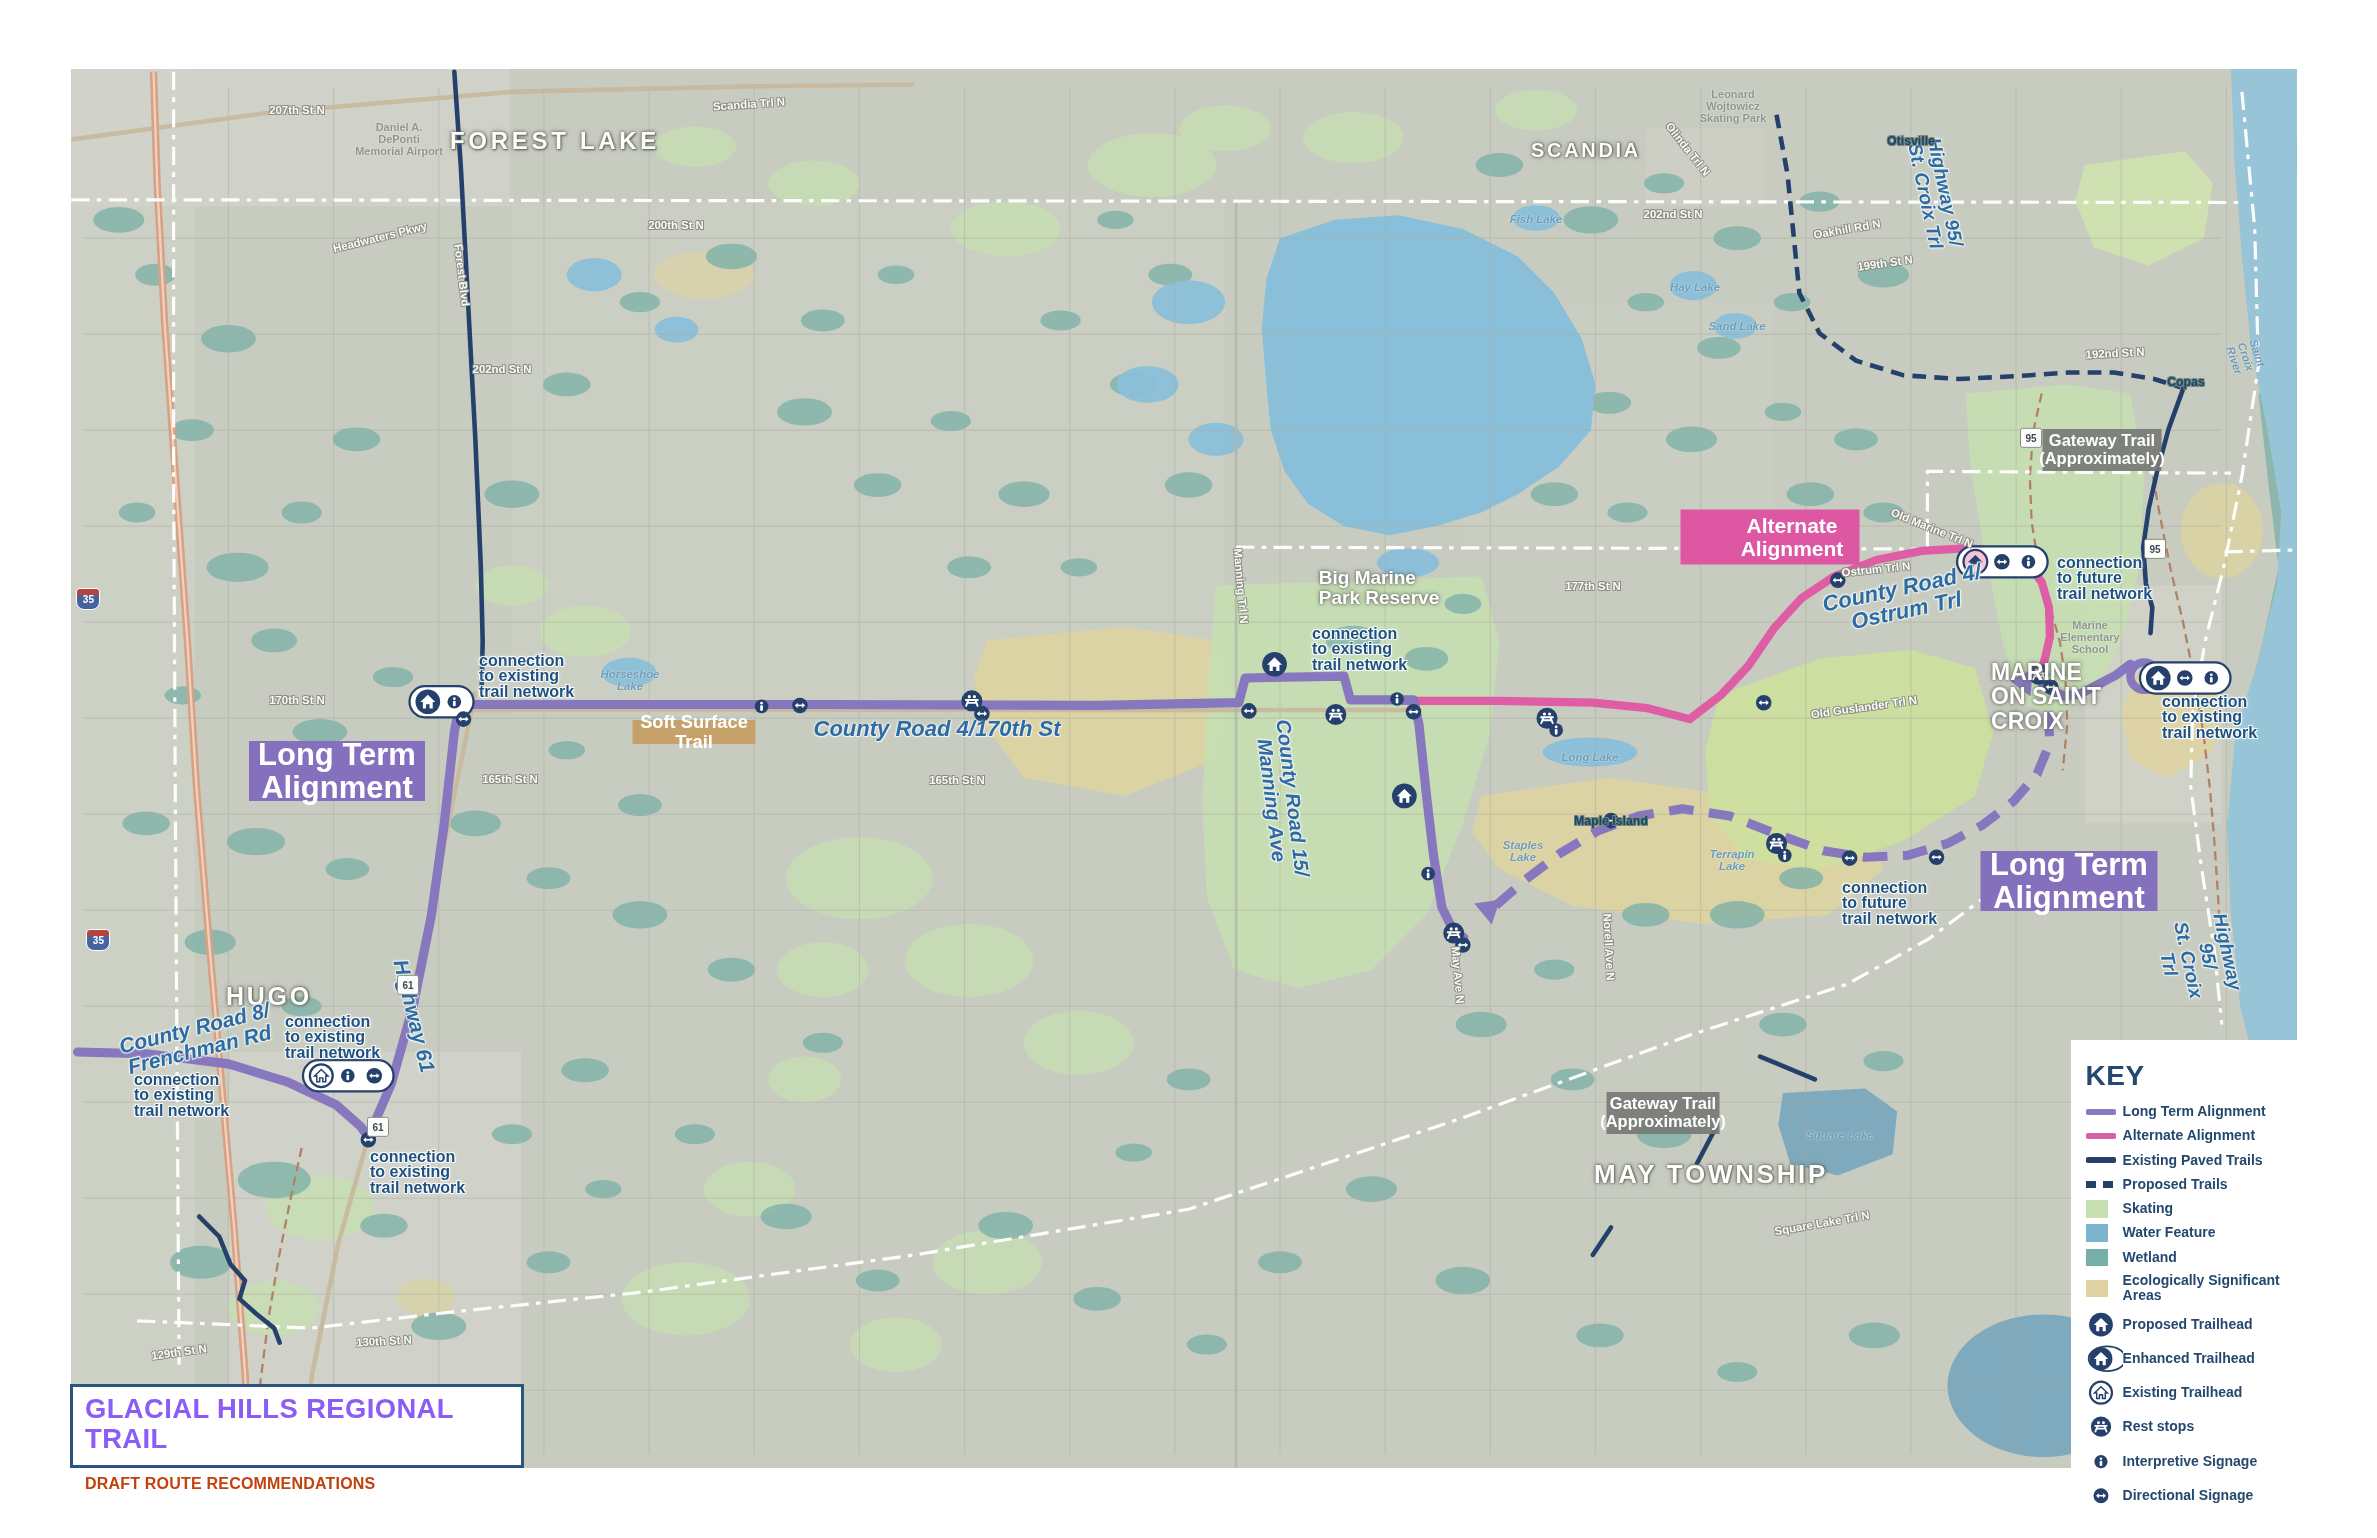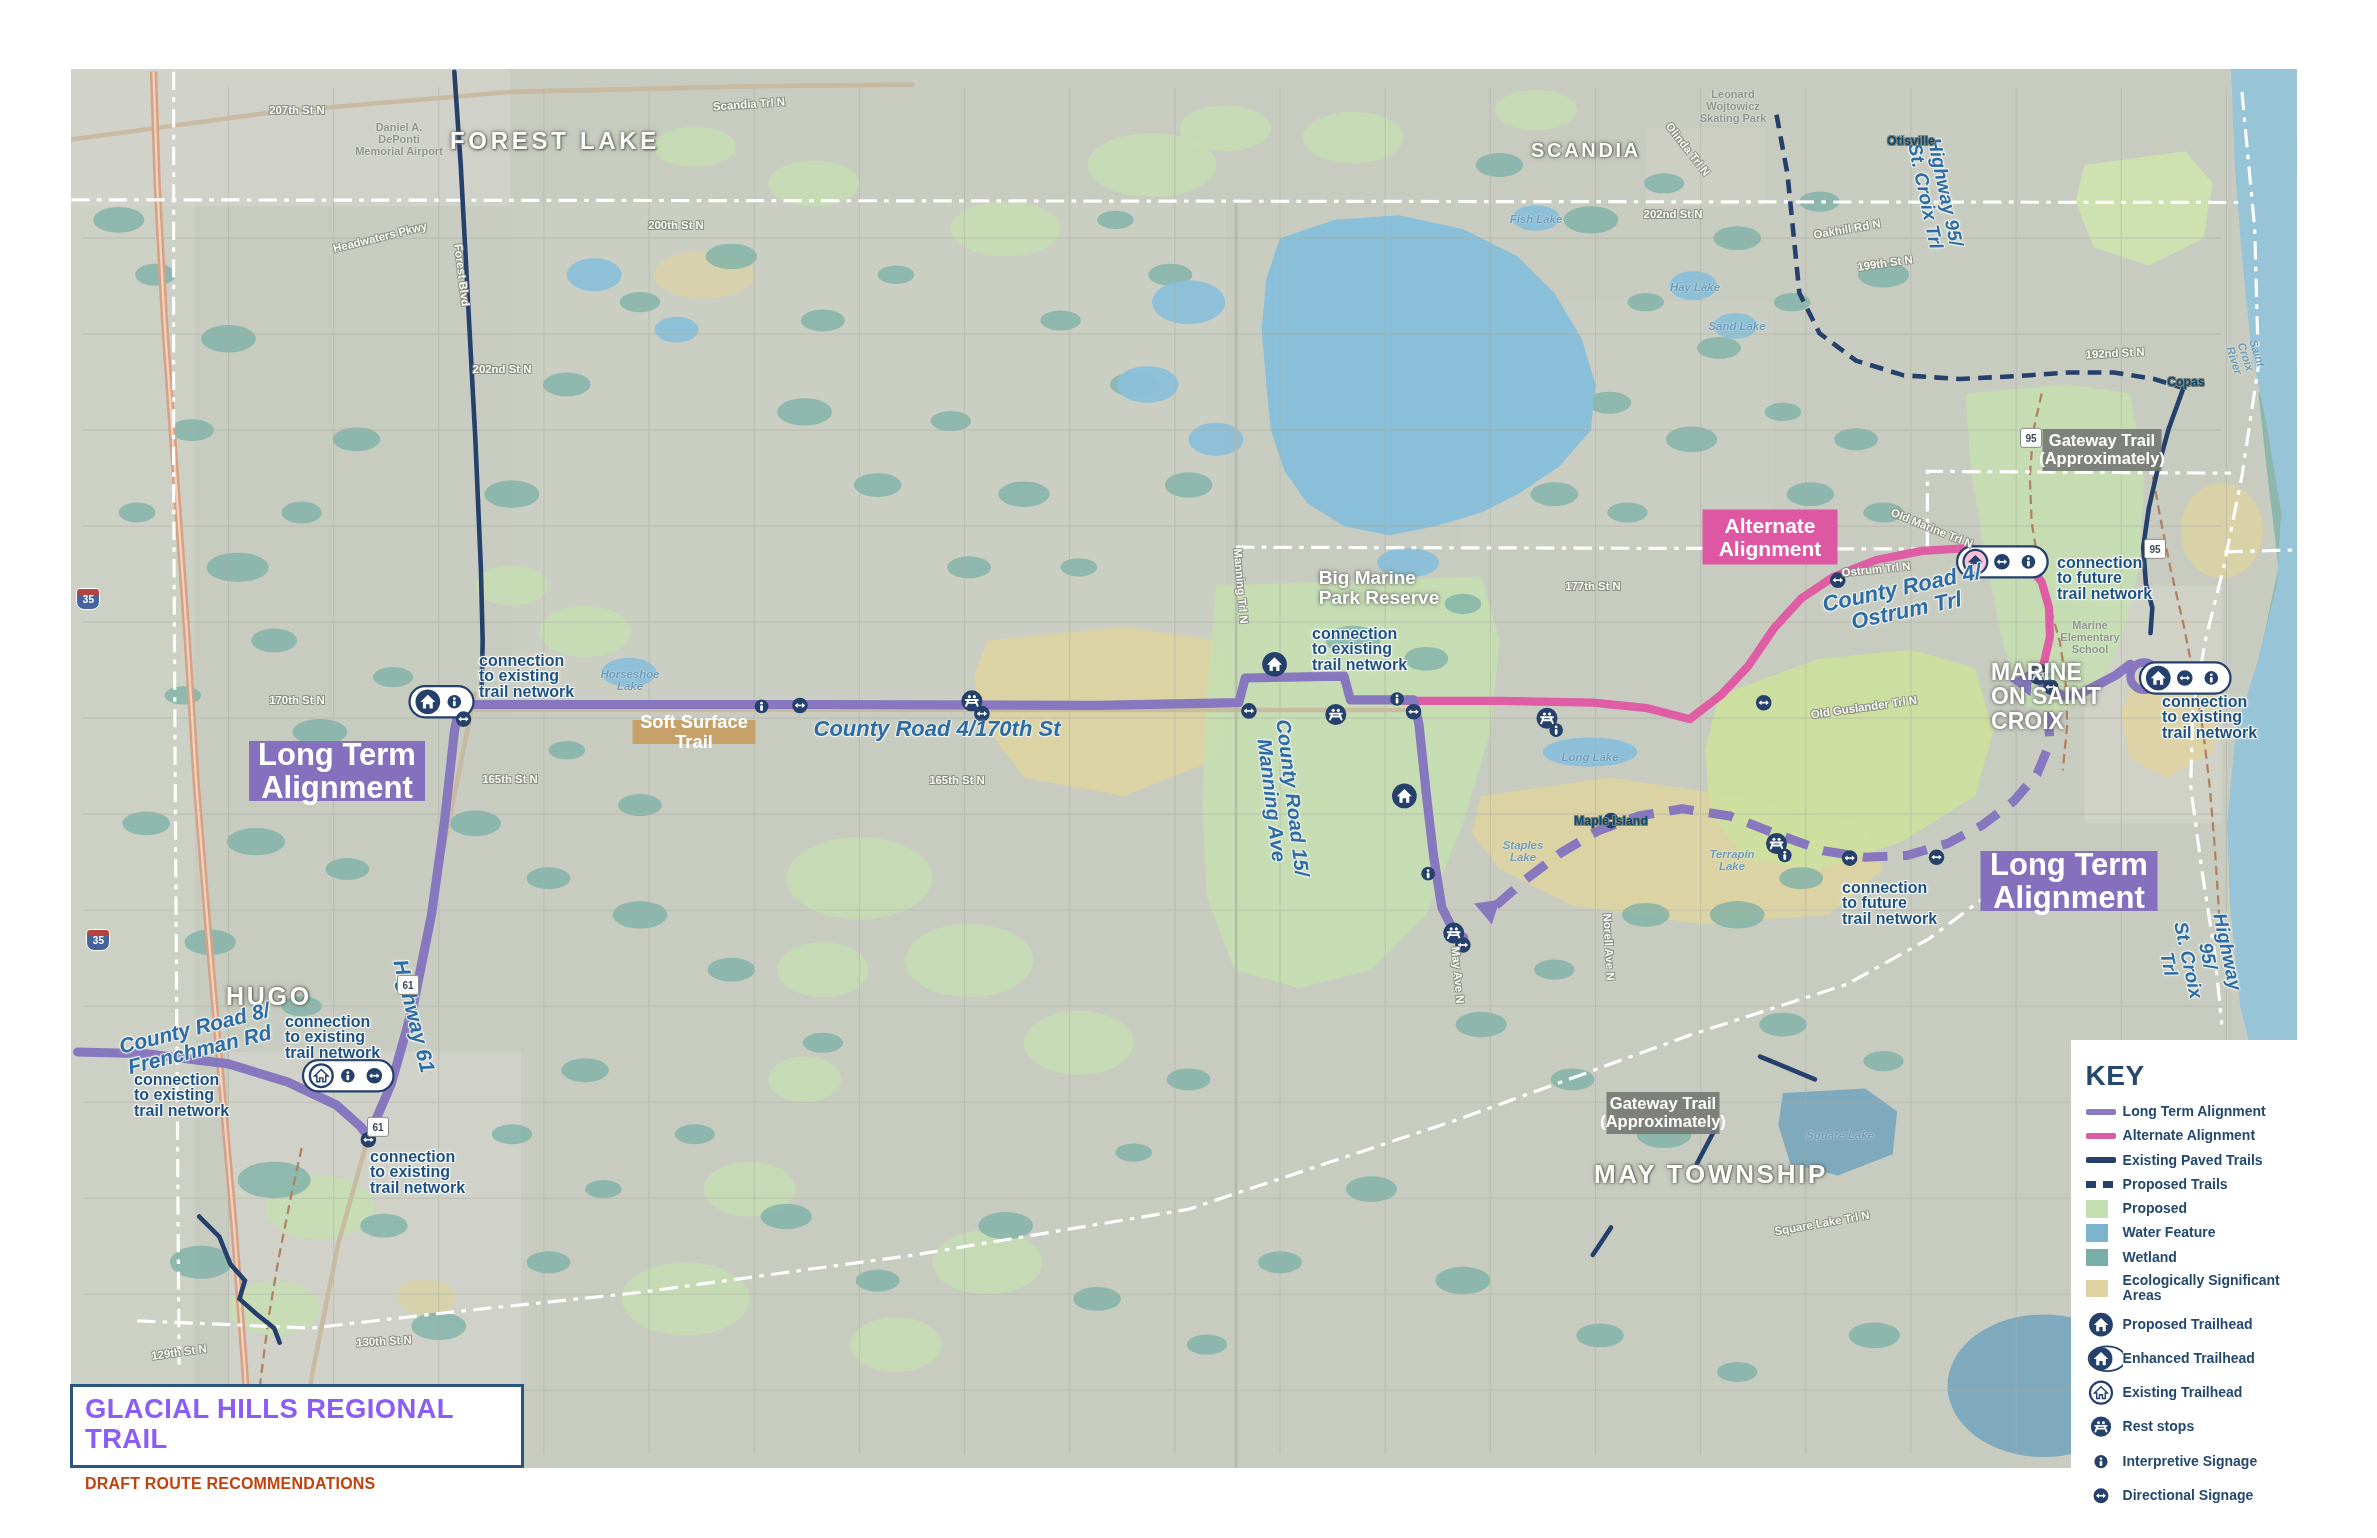--- a/index.html
+++ b/index.html
@@ -25,21 +25,21 @@
   .lbl-lake{color:#6f9cb8;font-weight:bold;font-style:italic;font-size:11.4px;text-align:center;line-height:1.05;
             text-shadow:0 0 1.8px rgba(255,255,255,.8);}
   .lbl-poi{color:#8f958f;font-weight:bold;font-size:11px;text-align:center;line-height:1.1;
            text-shadow:0 0 1.8px rgba(255,255,255,.9);}
   .lbl-conn{color:#1d5181;font-weight:bold;font-size:16px;line-height:.96;
             text-shadow:-0.9px -0.9px 0 rgba(255,255,255,.85),0.9px -0.9px 0 rgba(255,255,255,.85),
                         -0.9px 0.9px 0 rgba(255,255,255,.85),0.9px 0.9px 0 rgba(255,255,255,.85),0 0 4.6px rgba(255,255,255,.8);}
   .callout{position:absolute;transform:translate(-50%,-50%);display:flex;align-items:center;justify-content:center;
            text-align:center;color:#ffffff;font-weight:bold;line-height:1.08;}
   .co-purple{background:#8570bd;font-size:31px;}
-  .co-pink{background:#dd57a2;font-size:21px;}
+  .co-pink{background:#dd57a2;font-size:21px;padding-left:44px;}
   .co-tan{background:#c6a26a;font-size:18.3px;}
   .co-gray{background:rgba(118,122,117,.92);font-size:16.5px;}
   .shield{position:absolute;transform:translate(-50%,-50%);display:flex;align-items:center;justify-content:center;
           font-weight:bold;}
   .shield-state{width:20px;height:18.3px;background:#fdfdfb;border:1.4px solid #8a8d84;border-radius:2.7px;
                 color:#3c4a58;font-size:10px;}
   .shield-interstate{width:22px;height:20px;color:#fff;font-size:10px;border-radius:3.7px 3.7px 8.2px 8.2px;
                 background:linear-gradient(180deg,#b5453c 0 5.5px,#46639e 5.5px 100%);border:0.9px solid #fff;}
   .title-box{position:absolute;left:70px;top:1384px;width:454px;height:84px;background:#ffffff;
              border:3.7px solid #2a5580;box-sizing:border-box;padding:7.3px 0 0 12px;}
@@ -666,21 +666,21 @@
         <div class="key-row">
           <div class="key-swatch">
             <div class="sw-dash"></div>
           </div>
           <div class="key-label">Proposed Trails</div>
         </div>
         <div class="key-row">
           <div class="key-swatch">
             <div class="sw-square" style="background: rgb(197, 223, 178);"></div>
           </div>
-          <div class="key-label">Proposed</div>
+          <div class="key-label">Skating</div>
         </div>
         <div class="key-row">
           <div class="key-swatch">
             <div class="sw-square" style="background: rgb(125, 180, 205);"></div>
           </div>
           <div class="key-label">Water Feature</div>
         </div>
         <div class="key-row">
           <div class="key-swatch">
             <div class="sw-square" style="background: rgb(118, 176, 168);"></div>

